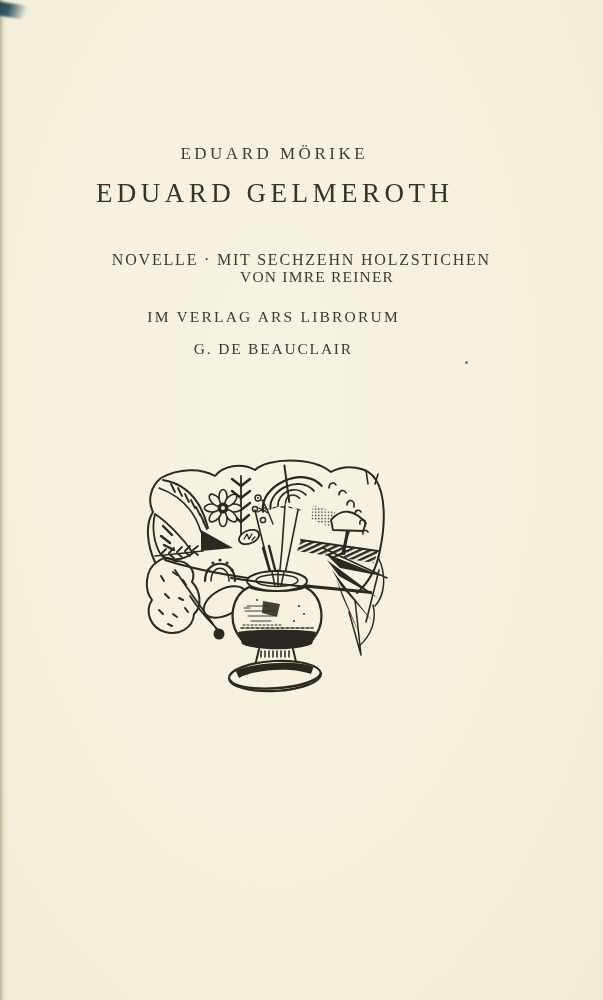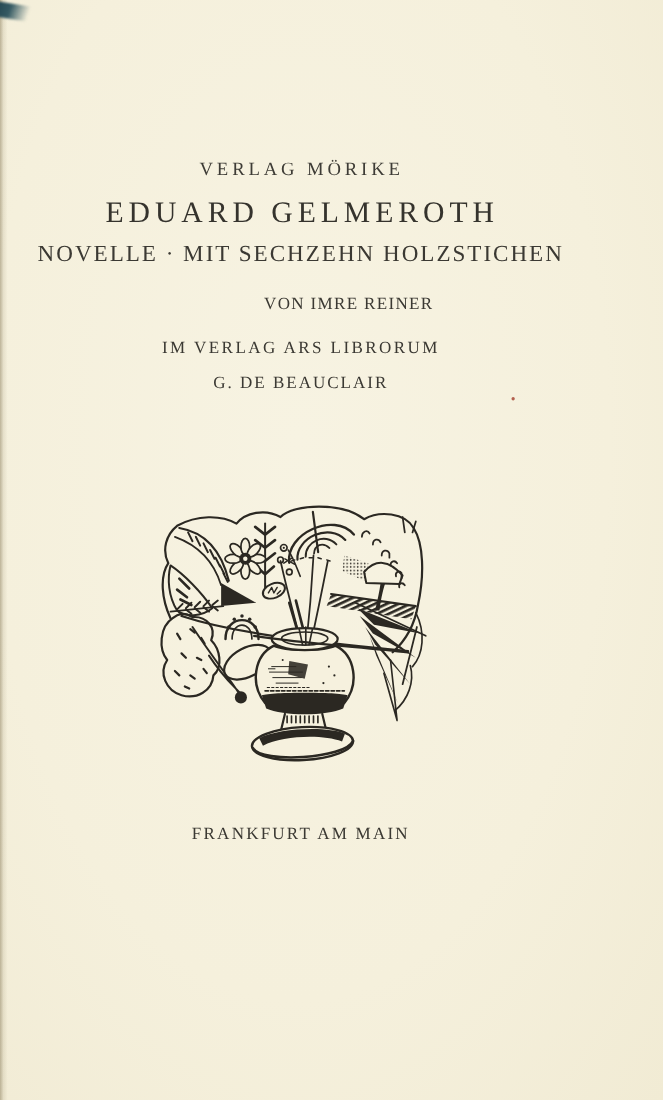--- a/index.html
+++ b/index.html
@@ -26,21 +26,21 @@
     transform:rotate(9deg);
     filter:blur(1px);
     pointer-events:none;
   }
   .line{
     position:absolute;left:0;width:545px;            
     text-align:center;line-height:1;white-space:nowrap;
   }
   .author   {top:145px;font-size:17px;letter-spacing:3.5px;text-indent:3.5px;color:#3e3c36;}
   .title    {top:180px;font-size:27px;letter-spacing:4.5px;text-indent:4.5px;color:#35332d;}
-  .subtitle {top:220px;font-size:21px;letter-spacing:1.8px;text-indent:1.8px;}
+  .subtitle {top:252px;font-size:16px;letter-spacing:1.8px;text-indent:1.8px;padding-left:28px;}
   .byline   {top:269px;font-size:15.5px;letter-spacing:1.2px;text-indent:1.2px;margin-left:44px;}
   .imprint1 {top:309px;font-size:15.5px;letter-spacing:2.2px;text-indent:2.2px;}
   .imprint2 {top:341px;font-size:15.5px;letter-spacing:1.8px;text-indent:1.8px;}
   .place    {top:751px;font-size:15.5px;letter-spacing:2px;text-indent:2px;}
   .woodcut{
     position:absolute;left:135px;top:450px;width:285px;height:255px;
   }
   .woodcut svg{display:block;width:100%;height:100%;}
   .wc-stroke{fill:none;stroke:#2b2822;stroke-linecap:round;stroke-linejoin:round;}
   .wc-fill{fill:#2b2822;stroke:none;}
@@ -50,27 +50,26 @@
     background:#a23c2a;opacity:.8;
   }
 </style>
 </head>
 <body>
 
 <div class="page">
   <div class="edge-left"></div>
   <div class="corner-sliver"></div>
 
-  <div class="line author">VERLAG MÖRIKE</div>
+  <div class="line author">EDUARD MÖRIKE</div>
   <div class="line title">EDUARD GELMEROTH</div>
   <div class="line subtitle">NOVELLE · MIT SECHZEHN HOLZSTICHEN</div>
   <div class="line byline">VON IMRE REINER</div>
   <div class="line imprint1">IM VERLAG ARS LIBRORUM</div>
   <div class="line imprint2">G. DE BEAUCLAIR</div>
-  <div class="line place">FRANKFURT AM MAIN</div>
 
   <div class="woodcut">
     <svg viewBox="0 0 285 255" role="img" aria-label="Woodcut vignette: abstract bouquet of leaves and flowers in a round-bodied footed vase">
       <defs>
         <pattern id="stip" width="3.2" height="3.2" patternUnits="userSpaceOnUse">
           <circle cx="1.4" cy="1.4" r="0.75" fill="#2b2822"></circle>
         </pattern>
         <pattern id="hatchp" width="4.5" height="4.5" patternUnits="userSpaceOnUse" patternTransform="rotate(65)">
           <rect width="2.4" height="4.5" fill="#2b2822"></rect>
         </pattern>

